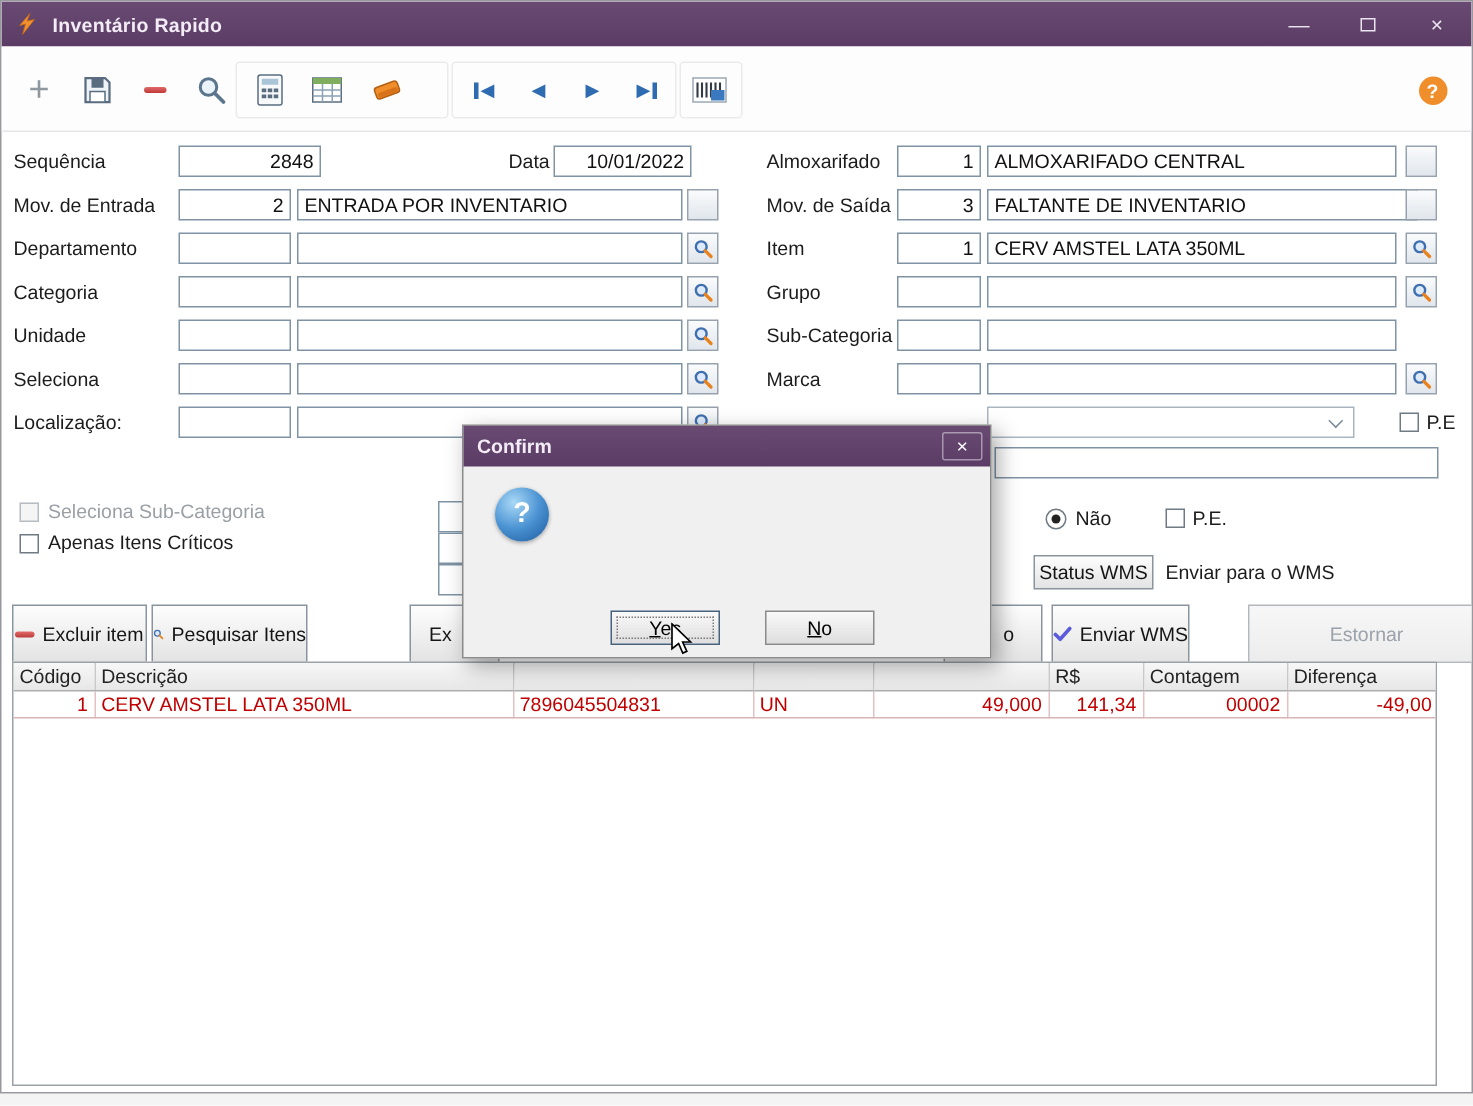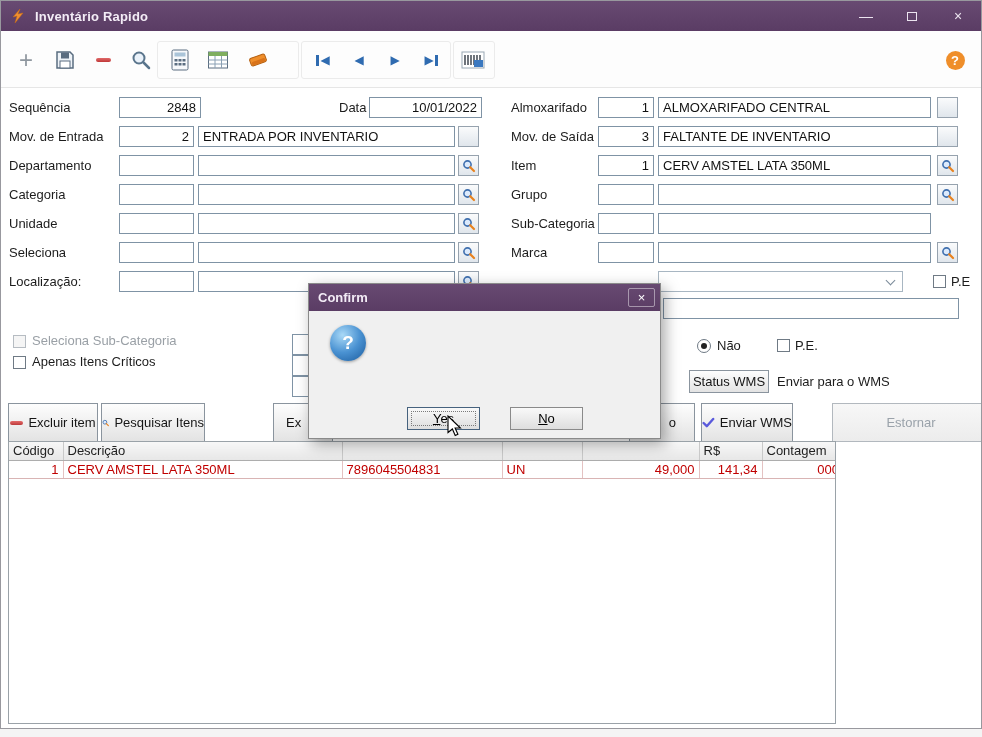--- a/index.html
+++ b/index.html
@@ -36,21 +36,21 @@
 .clabel{position:absolute;font-size:13px;line-height:16px;color:#1c1c1c;white-space:nowrap}
 .clabel.dim{color:#9aa0a6}
 
 .push{position:absolute;height:39px;background:linear-gradient(#fdfdfd,#e3e3e3);border:1px solid #8a949e;font-size:13px;color:#151515;display:flex;align-items:center;justify-content:center;gap:5px;white-space:nowrap;overflow:hidden}
 .push.left{justify-content:flex-start;padding-left:12px}
 .push.right{justify-content:flex-end;padding-right:18px}
 .push.disabled{color:#9aa2aa;border-color:#b2b8be;background:linear-gradient(#f7f7f7,#ececec)}
 .push22{height:23px}
 .exicon{width:13px;height:4px;border-radius:2px;background:linear-gradient(#e46a6a,#bc3a3a)}
 
-#grid{position:absolute;left:7px;top:440px;width:828px;height:283px;border:1px solid #9aa2a8;background:#fff;overflow:hidden}
+#grid{position:absolute;left:7px;top:440px;width:950px;height:283px;border:1px solid #9aa2a8;background:#fff;overflow:hidden}
 #grid table{width:100%;border-collapse:collapse;table-layout:fixed;font-size:13px}
 #grid th{height:18px;background:linear-gradient(#f7f7f7,#e7e7e7);border-right:1px solid #c9c9c9;border-bottom:1px solid #adadad;font-weight:normal;text-align:left;padding:0 4px;color:#222;overflow:hidden;white-space:nowrap}
 #grid td{height:18px;color:#c00000;border-right:1px solid #e4c2c2;border-bottom:1px solid #d9b4b4;padding:0 4px;overflow:hidden;white-space:nowrap}
 .ar{text-align:right}.ac{text-align:left}
 
 #dialog{position:absolute;left:307px;top:282px;width:353px;height:156px;background:#f0f0f0;border:1px solid #8a8a8a;box-shadow:4px 5px 14px rgba(0,0,0,.35);z-index:50}
 #dlg-title{position:absolute;left:0;top:0;right:0;height:27px;background:linear-gradient(#684a72,#5a3c64);display:flex;align-items:center;padding-left:9px;color:#f3ecf6;font-weight:bold;font-size:13px}
 #dlg-close{position:absolute;right:5px;top:4px;width:27px;height:19px;border:1px solid rgba(255,255,255,.45);border-radius:2px;display:flex;align-items:center;justify-content:center;color:#fff;font-size:13px;font-weight:normal}
 #q-icon{position:absolute;left:21px;top:41px;width:36px;height:36px;border-radius:50%;background:radial-gradient(circle at 35% 28%,#a9d9f7 0%,#4a92d2 50%,#1a5a9c 100%);color:#fff;font-weight:bold;font-size:19px;display:flex;align-items:center;justify-content:center;box-shadow:0 1px 3px rgba(0,0,0,.35)}
 #dlg-msg{position:absolute;left:72px;top:57px;font-size:13px;color:#000;white-space:nowrap}
@@ -175,23 +175,23 @@
           </g>
           <rect x="13" y="10" width="9" height="7" fill="#3a78c0"></rect>
         </svg>
     </div>
     <div class="tbtn" style="left:938px">
         <div class="helpc">?</div>
       </div>
   </div>
 
   <div class="flabel" style="left:8px;top:96px">Sequência</div>
-  <div class="fld num" style="left:118px;top:96px;width:82px">2848</div>
+  <div class="fld num" style="left:118px;top:96px;width:95px">2848</div>
   <div class="flabel" style="left:338px;top:96px">Data</div>
-  <div class="fld num" style="left:368px;top:96px;width:113px">10/01/2022</div>
+  <div class="fld num" style="left:368px;top:96px;width:92px">10/01/2022</div>
   <div class="flabel" style="left:510px;top:96px">Almoxarifado</div>
   <div class="fld num" style="left:597px;top:96px;width:56px">1</div>
   <div class="fld" style="left:657px;top:96px;width:273px">ALMOXARIFADO CENTRAL</div>
   <div class="btn-sq" style="left:936px;top:96px"></div>
 
   <div class="flabel" style="left:8px;top:125px">Mov. de Entrada</div>
   <div class="fld num" style="left:118px;top:125px;width:75px">2</div>
   <div class="fld" style="left:197px;top:125px;width:257px">ENTRADA POR INVENTARIO</div>
   <div class="btn-sq" style="left:457px;top:125px"></div>
   <div class="flabel" style="left:510px;top:125px">Mov. de Saída</div>

